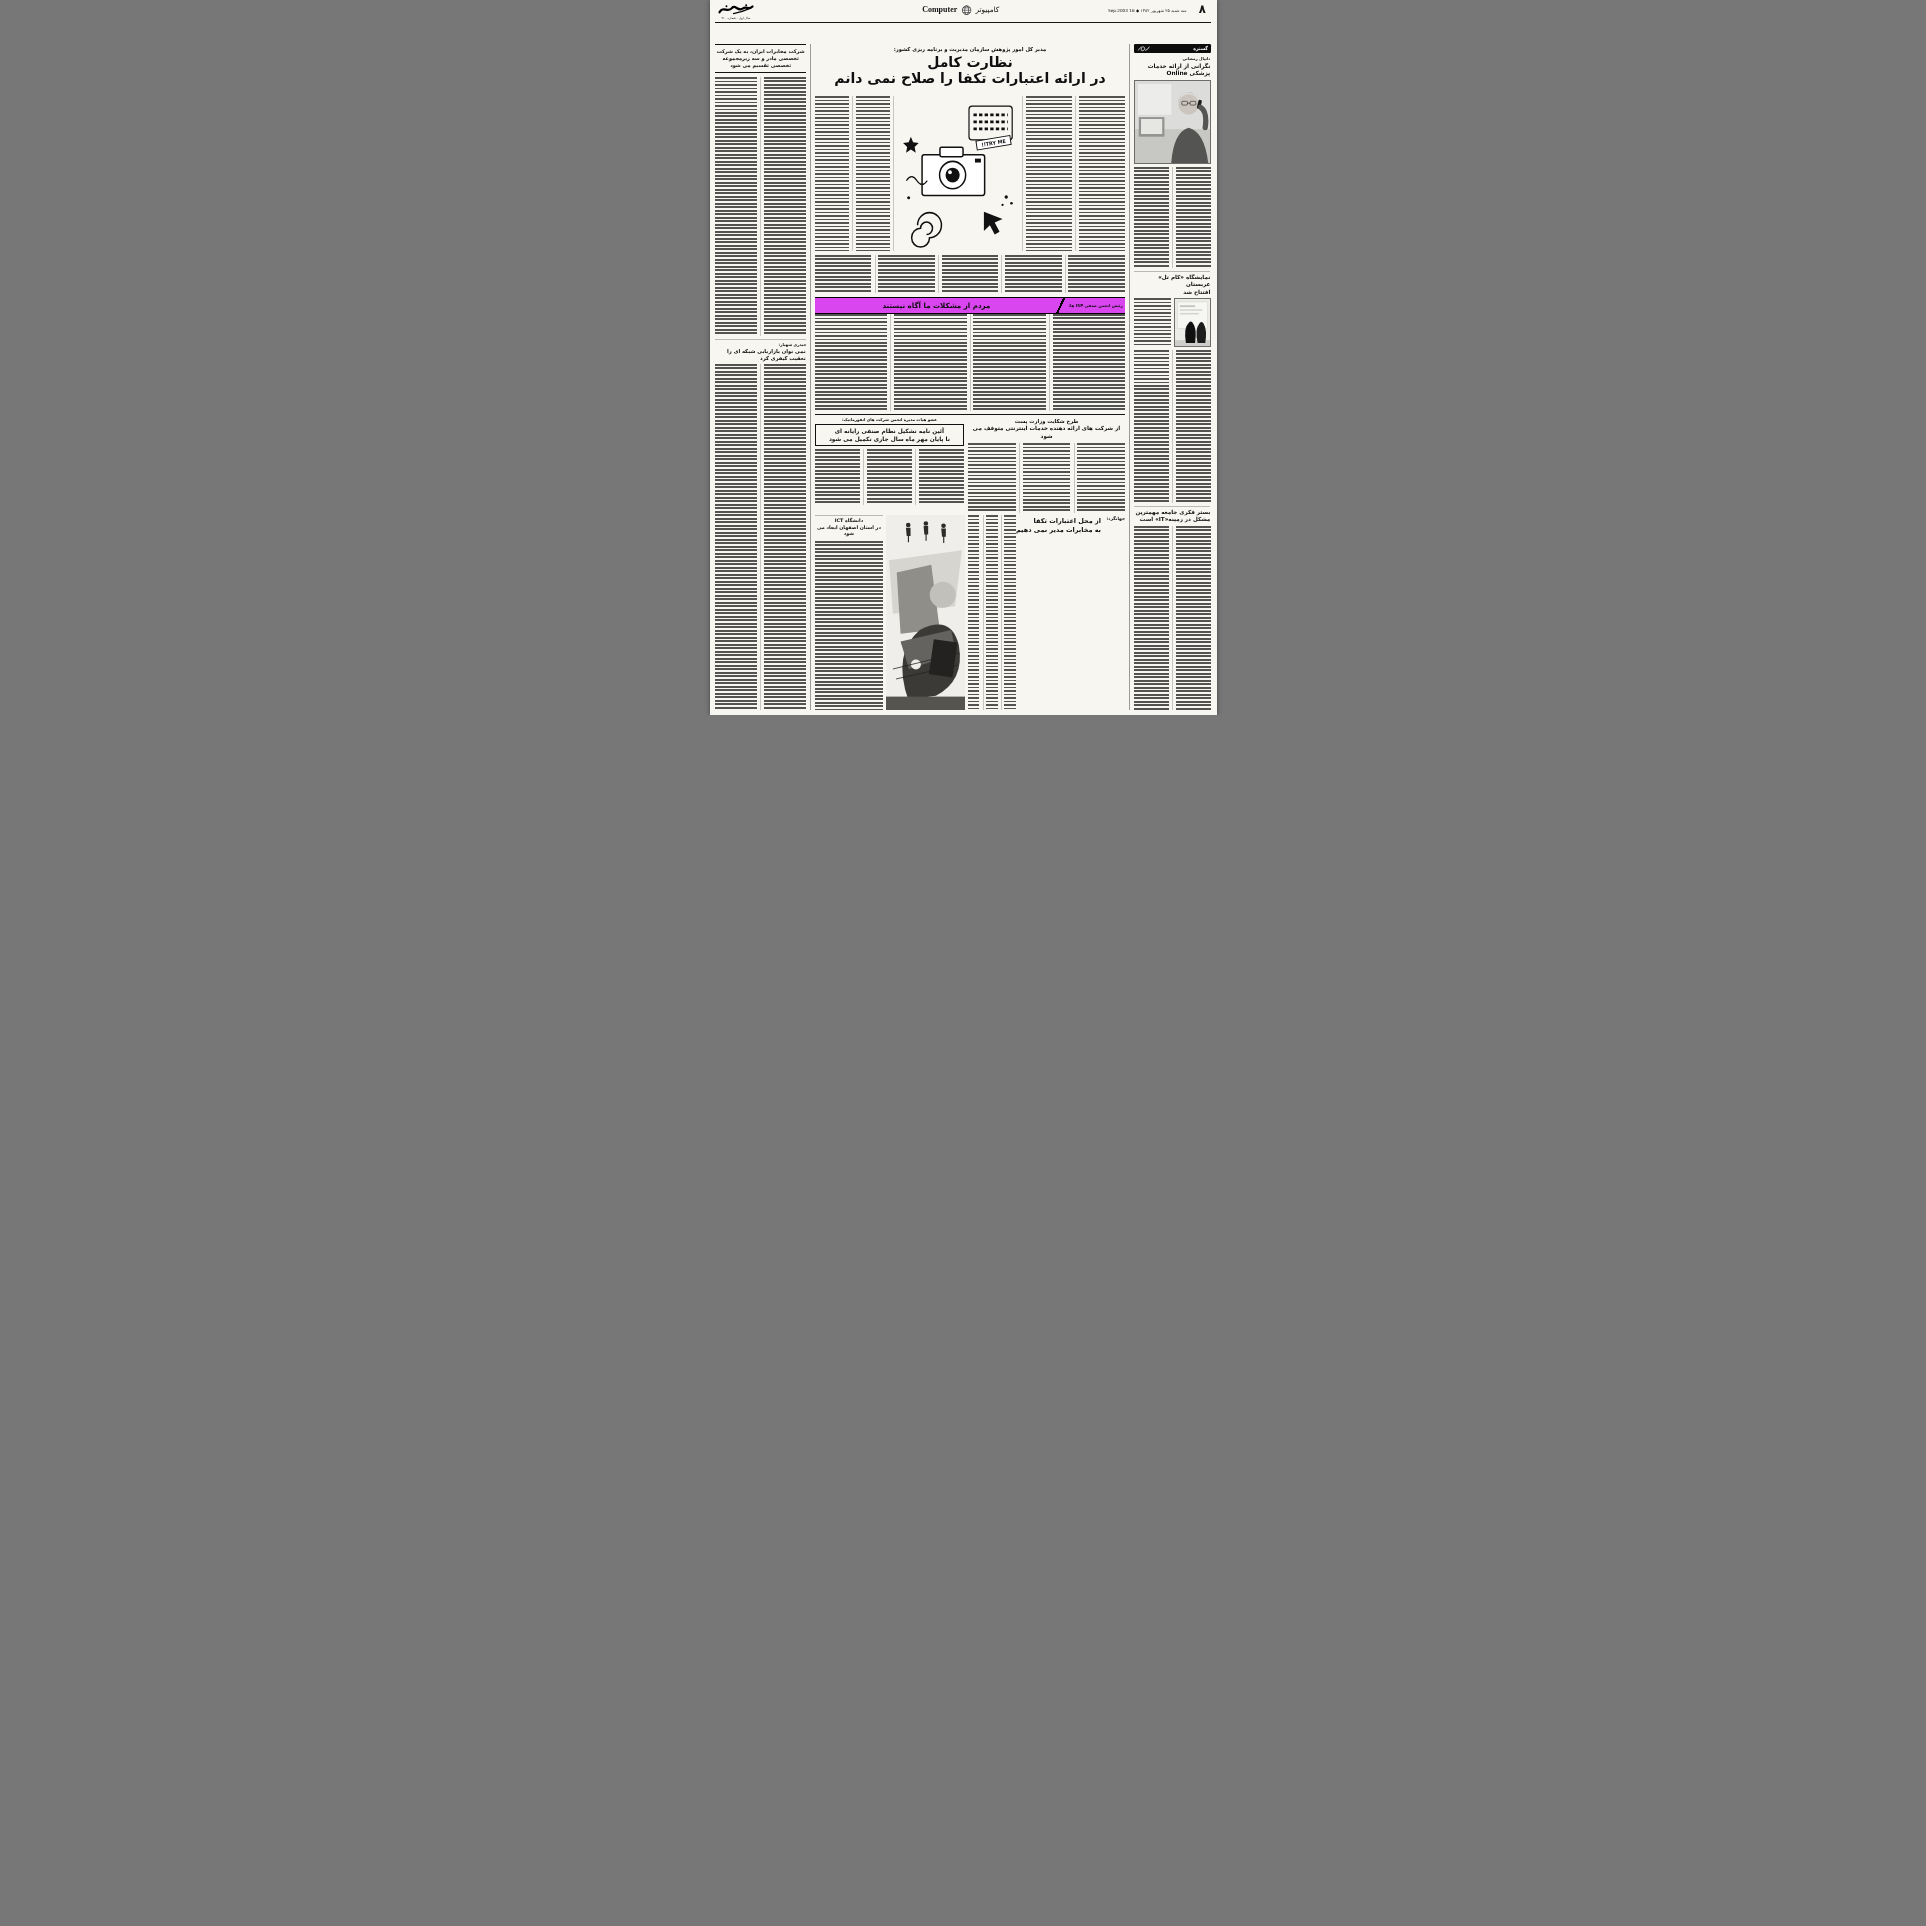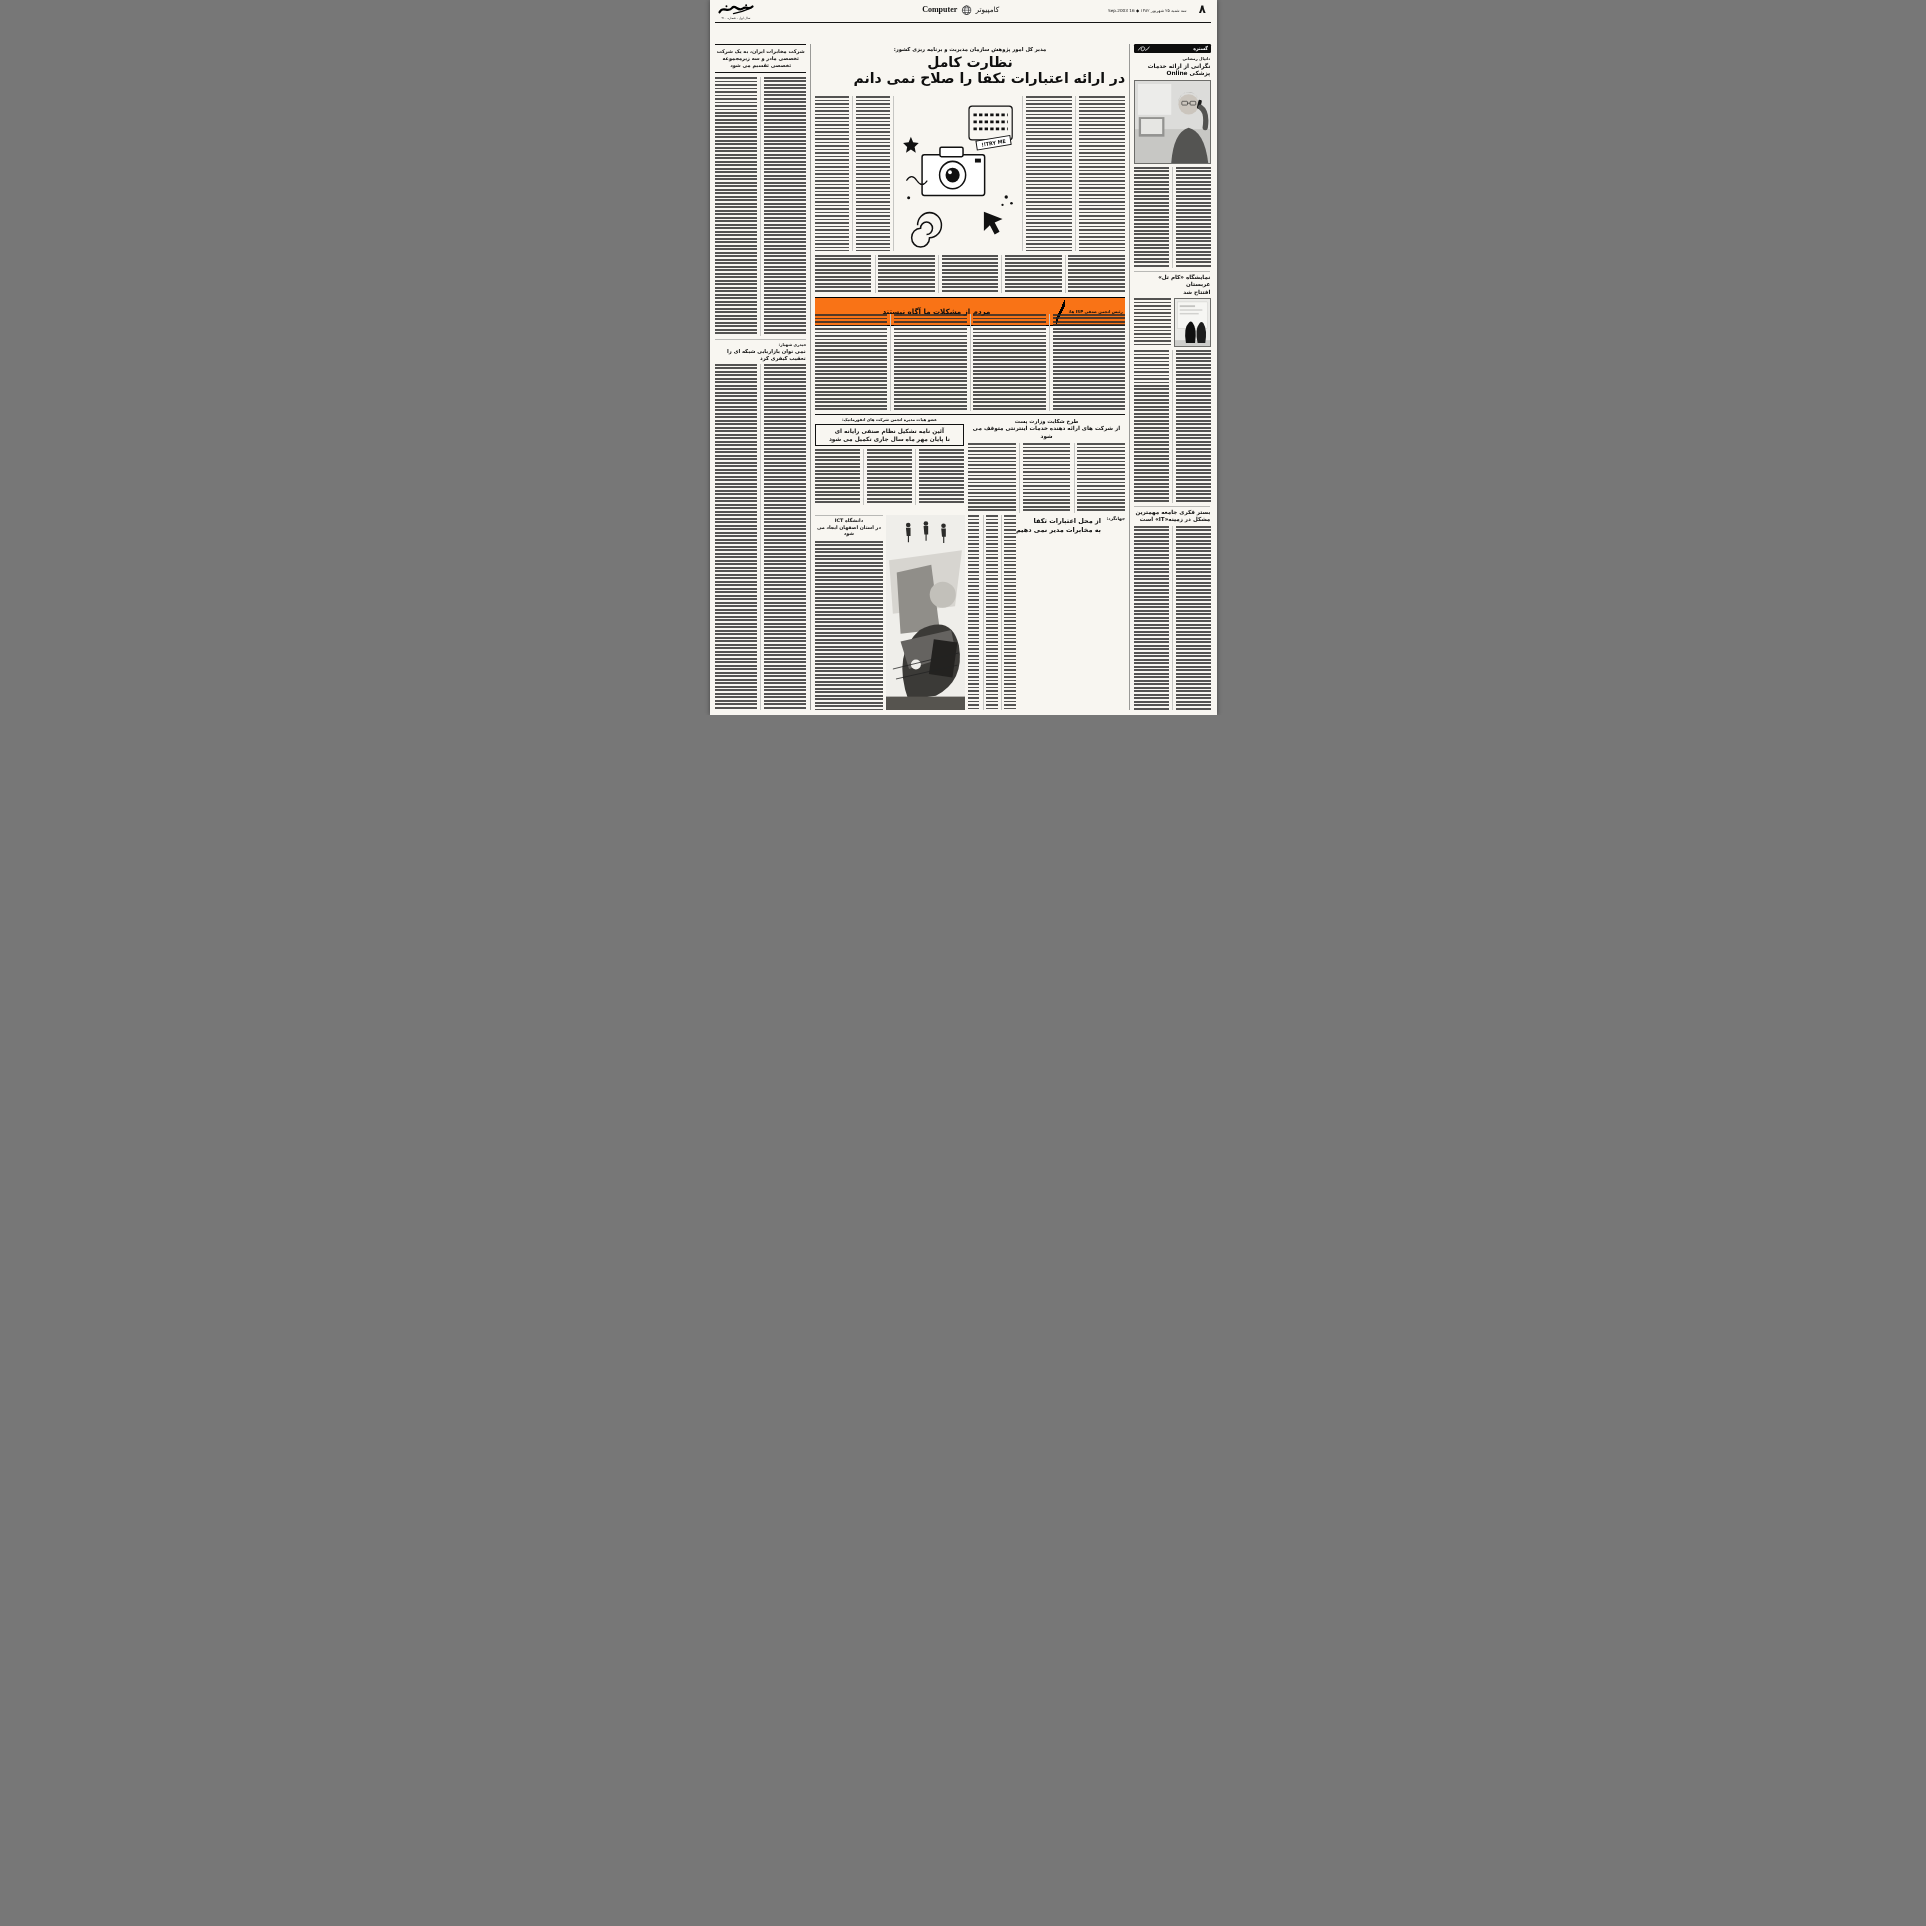--- a/index.html
+++ b/index.html
@@ -56,24 +56,24 @@
 
   
   .telecom-box{border-top:1px solid #111;border-bottom:0.4px solid #111;padding:2.7px 1.5px;
                text-align:center;font-size:5px;line-height:1.45}
   .chiprow{border-top:0.4px solid #b9b9b6;margin-top:3.5px;padding-top:1.9px;font-size:4px;font-weight:bold}
   .telecom2-h{font-size:5.2px;text-align:right;margin:1.2px 0.8px 2.7px}
 
   
   .lead-kicker{font-size:5.2px;text-align:center;padding-top:1.5px}
   .lead-h1{font-size:14px;text-align:center;margin-top:2.3px;line-height:1.1}
-  .lead-h2{font-size:14px;margin-top:1.5px;line-height:1.1}
+  .lead-h2{font-size:14px;text-align:center;margin-top:1.5px;line-height:1.1}
   .illus-wrap svg{display:block;width:100%;height:100%}
-  .band{left:0;right:0;height:29px;border-top:1px solid #000;border-bottom:1px solid #000;
-        display:flex;align-items:center;padding:0 2.3px;background:#f97316}
+  .band{left:0;right:0;height:17px;border-top:1px solid #000;border-bottom:1px solid #000;
+        display:flex;align-items:center;padding:0 2.3px;background:#d946ef}
   .band-label{flex:0 0 58px;font-size:4px}
   .band-slash{width:9.2px;height:100%;background:linear-gradient(115deg,transparent 44%,#000 44%,#000 58%,transparent 58%)}
   .band-headline{flex:1;text-align:center;font-size:7.1px}
   .lower-rule{left:0;right:0;border-top:0.6px solid #151515}
 
   .bylaws-kicker{font-size:4px;text-align:center}
   .bylaws-box{border:0.6px solid #111;margin-top:1.5px;padding:1.9px 2.3px;text-align:center;
               font-size:5.8px;line-height:1.45}
   .post-h1{font-size:5.2px;text-align:center;margin-top:0.8px}
   .post-h2{font-size:5.6px;text-align:center;margin-top:0.8px}

